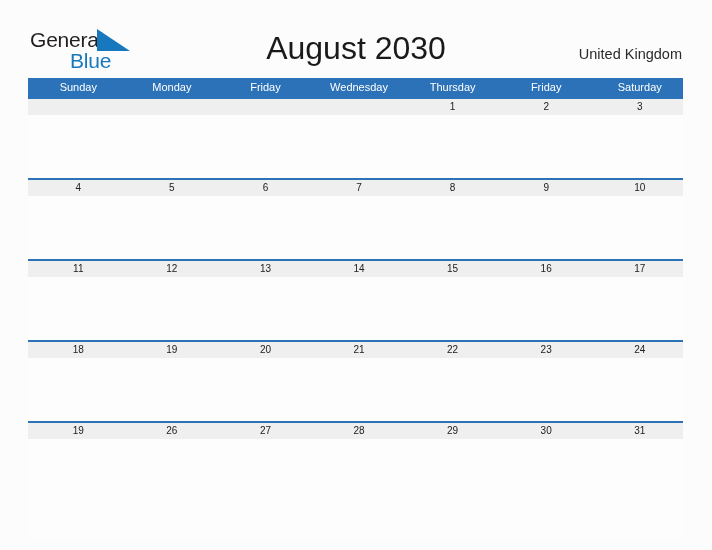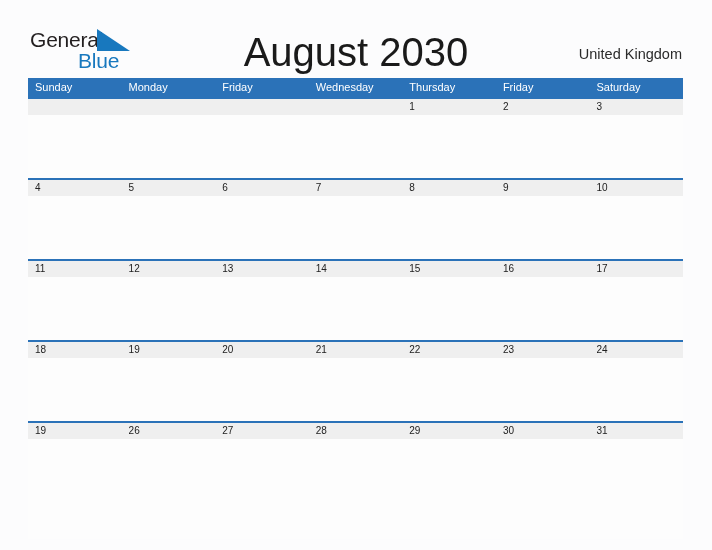--- a/index.html
+++ b/index.html
@@ -40,35 +40,35 @@
   }
   .logo-flag {
     position: absolute;
     left: 66px;
     top: 1px;
     width: 35px;
     height: 23px;
   }
   .logo-blue {
     position: absolute;
-    left: 48px;
+    left: 40px;
     top: 21px;
     font-size: 21px;
     letter-spacing: -0.2px;
     color: #1878be;
     font-family: "Liberation Sans", sans-serif;
   }
 
   .cal-title {
     position: absolute;
     left: 0;
     right: 0;
     top: 30px;
     text-align: center;
-    font-size: 40px;
+    font-size: 32px;
     color: #1a1a1a;
     font-weight: normal;
     letter-spacing: 0px;
     font-family: "Liberation Sans", sans-serif;
   }
 
   .cal-region {
     position: absolute;
     right: 30px;
     top: 46px;
@@ -76,20 +76,21 @@
     color: #2b2b2b;
     font-family: "Liberation Sans", sans-serif;
   }
 
   
   .calendar {
     position: absolute;
     left: 28px;
     top: 78px;
     width: 655px;
+    text-align: center;
   }
 
   .weekday-header {
     display: flex;
     background: #2b72b8;
     height: 19px;
   }
   .weekday-cell {
     flex: 1 1 0;
     color: #ffffff;

